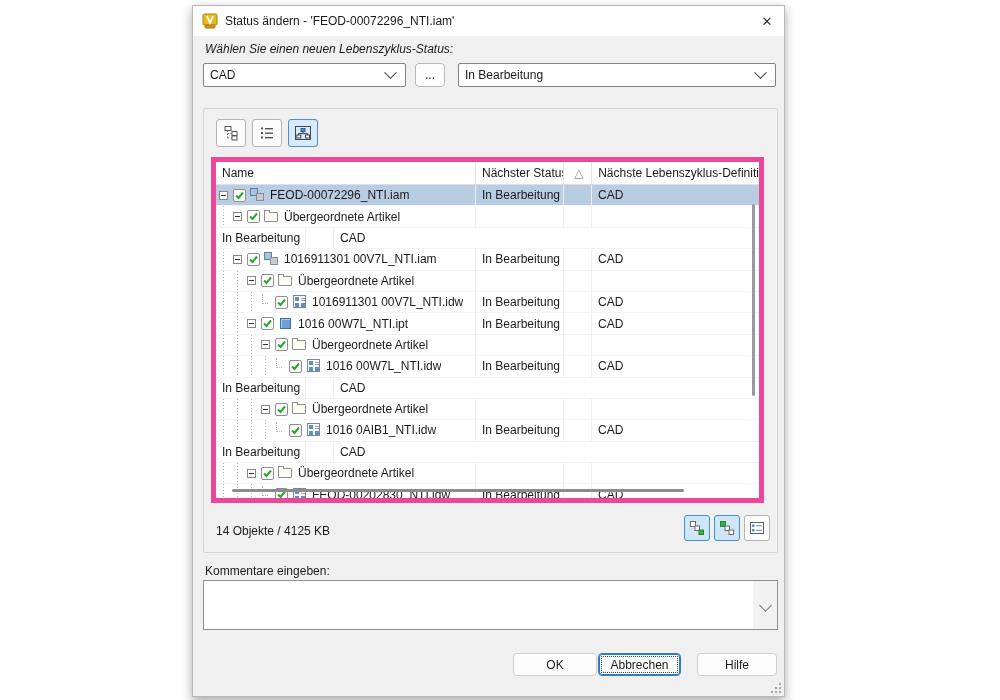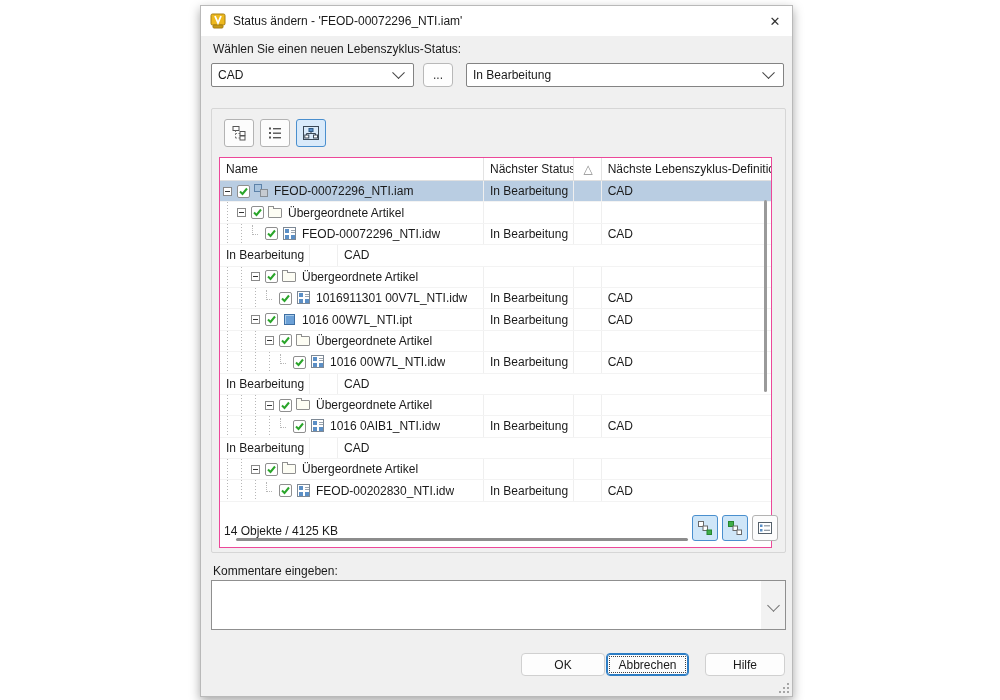--- a/index.html
+++ b/index.html
@@ -2,33 +2,33 @@
 <html><head>
 <meta charset="utf-8">
 <style>
   html,body{margin:0;padding:0;}
   body{
     width:1000px;height:700px;background:#ffffff;position:relative;overflow:hidden;
     font-family:"Liberation Sans","DejaVu Sans",sans-serif;font-size:12px;color:#1a1a1a;
     -webkit-font-smoothing:antialiased;
   }
   .dialog{
-    position:absolute;left:200px;top:5px;width:593px;height:692px;
+    position:absolute;left:192px;top:5px;width:593px;height:692px;
     background:#f0f0f0;border:1px solid #b9b9b9;box-shadow:0 4px 10px rgba(0,0,0,.35);
     box-sizing:border-box;
   }
   
   .titlebar{height:30px;background:#ffffff;display:flex;align-items:center;padding:0 0 0 9px;}
   .appicon{width:16px;height:16px;margin-right:7px;flex:none;}
   .title{flex:1;font-size:12px;color:#1a1a1a;white-space:nowrap;overflow:hidden;}
   .closebtn{width:34px;height:30px;display:flex;align-items:center;justify-content:center;
     font-size:13px;color:#333;cursor:default;flex:none;}
   
   .lbl{position:absolute;left:12px;white-space:nowrap;}
-  .lbl-choose{top:36px;}
+  .lbl-choose{top:36px;font-style:italic;}
   .combo{
     position:absolute;height:24px;background:#fff;border:1px solid #838383;border-radius:2px;
     box-sizing:border-box;display:flex;align-items:center;
   }
   .combo .val{flex:1;padding:0 6px;white-space:nowrap;overflow:hidden;}
   .chev{width:8px;height:8px;border-right:1.4px solid #454545;border-bottom:1.4px solid #454545;
     transform:rotate(45deg) translate(-2px,-2px);margin:0 10px 0 4px;flex:none;}
   .combo-lifecycle{left:10px;top:57px;width:203px;}
   .btn-more{
     position:absolute;left:222px;top:57px;width:30px;height:24px;background:#fdfdfd;
@@ -40,22 +40,22 @@
   .groupbox{
     position:absolute;left:10px;top:102px;width:575px;height:445px;
     border:1px solid #d6d6d6;border-radius:2px;box-sizing:border-box;background:#f0f0f0;
   }
   .viewbar{position:absolute;left:12px;top:10px;display:flex;gap:6px;}
   .vbtn{width:30px;height:28px;background:#fcfcfc;border:1px solid #b3b3b3;border-radius:3px;
     box-sizing:border-box;display:flex;align-items:center;justify-content:center;}
   .vbtn.active{background:#d9eafa;border:1px solid #4a8fce;}
   
   .table{
-    position:absolute;left:7px;top:48px;width:553px;height:391px;background:#fff;
-    border:1px solid #ec4899;box-sizing:border-box;overflow:hidden;
+    position:absolute;left:7px;top:48px;width:553px;height:346px;background:#fff;
+    border:5px solid #ec4899;box-sizing:border-box;overflow:hidden;
   }
   .thead{display:flex;height:22px;border-bottom:1px solid #e0e0e0;background:#fff;}
   .thead .cell{display:flex;align-items:center;box-sizing:border-box;
     border-right:1px solid #e3e3e3;padding:0 4px 0 6px;white-space:nowrap;overflow:hidden;}
   .c-name{width:265px;}
   .c-status{width:90px;}
   .c-warn{width:28px;justify-content:center;}
   .c-def{width:170px;border-right:none !important;}
   .warnsym{color:#8a8a8a;font-size:12px;}
   .tbody{}
@@ -217,44 +217,39 @@
               <span class="fic fic-folder">
                 <span class="fo"></span>
               </span>
               <span class="nlabel">Übergeordnete Artikel</span>
             </div>
             <div class="cell c-status"></div>
             <div class="cell c-warn"></div>
             <div class="cell c-def"></div>
           </div>
           <div class="trow">
-            <div class="cell c-name">
-              <span class="guide"></span>
-              <span class="guide"></span>
-              <span class="elbow"></span>
-              <span class="cb">
-                <svg width="11" height="11" viewBox="0 0 11 11">
-                  <polyline points="2,5.5 4.5,8 9,2.5" fill="none" stroke="#2aa52a" stroke-width="2"></polyline>
-                </svg>
-              </span>
-              <span class="fic fic-idw">
-                <span class="fr"></span>
-                <span class="s1"></span>
-                <span class="l1"></span>
-                <span class="l2"></span>
-                <span class="s2"></span>
-                <span class="s3"></span>
-              </span>
-              <span class="nlabel">FEOD-00072296_NTI.idw</span>
-            </div>
-            <div class="cell c-status">In Bearbeitung</div>
-            <div class="cell c-warn"></div>
-            <div class="cell c-def">CAD</div>
-          </div>
-          <div class="trow">
+            <div class="cell c-status">In Bearbeitung</div>
+            <div class="cell c-warn"></div>
+            <div class="cell c-def">CAD</div>
+          </div>
+          <div class="trow">
+            <div class="cell c-name">
+              <span class="guide"></span>
+              <span class="exp"></span>
+              <span class="cb">
+                <svg width="11" height="11" viewBox="0 0 11 11">
+                  <polyline points="2,5.5 4.5,8 9,2.5" fill="none" stroke="#2aa52a" stroke-width="2"></polyline>
+                </svg>
+              </span>
+              <span class="fic fic-iam">
+                <span class="cu1"></span>
+                <span class="cu2"></span>
+              </span>
+              <span class="nlabel">1016911301 00V7L_NTI.iam</span>
+            </div>
             <div class="cell c-status">In Bearbeitung</div>
             <div class="cell c-warn"></div>
             <div class="cell c-def">CAD</div>
           </div>
           <div class="trow">
             <div class="cell c-name">
               <span class="guide"></span>
               <span class="guide"></span>
               <span class="exp"></span>
               <span class="cb">

